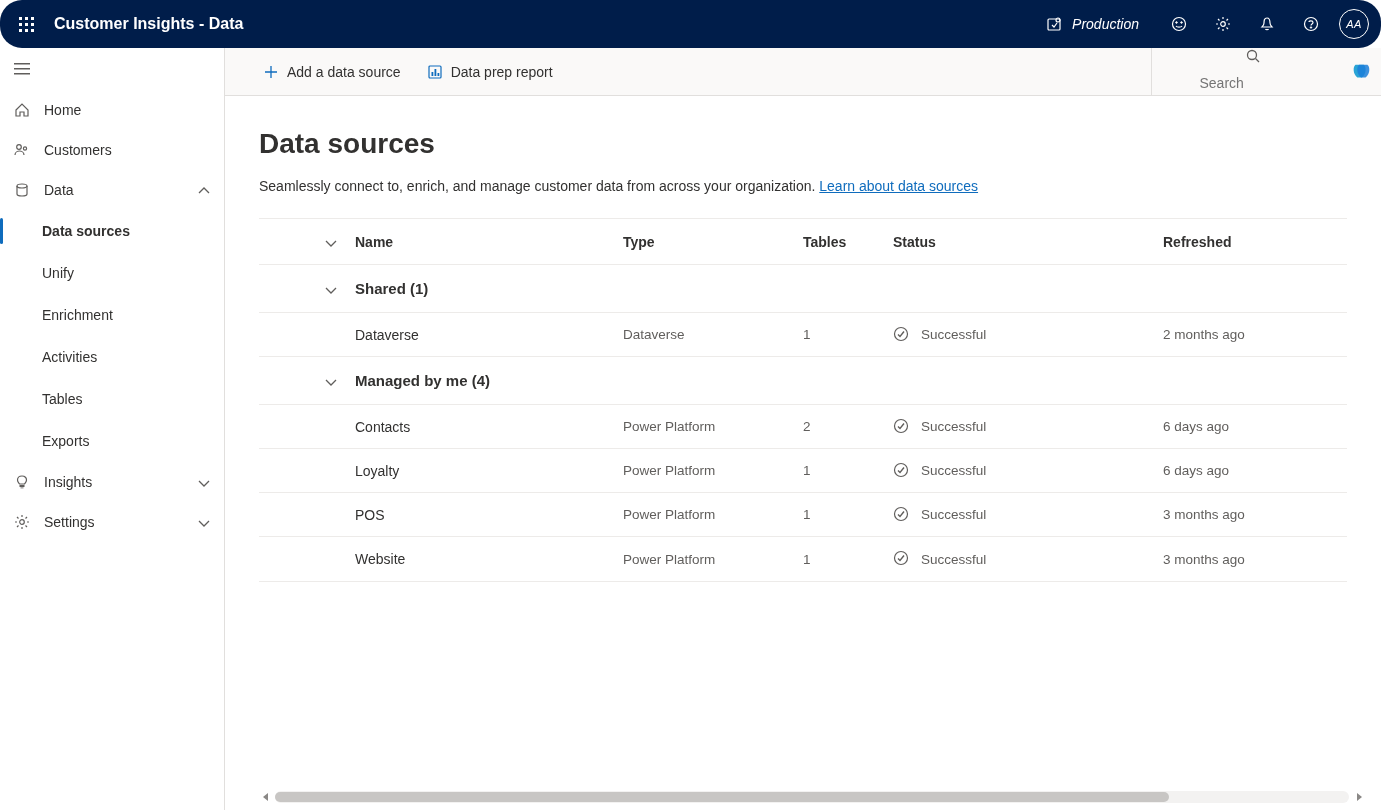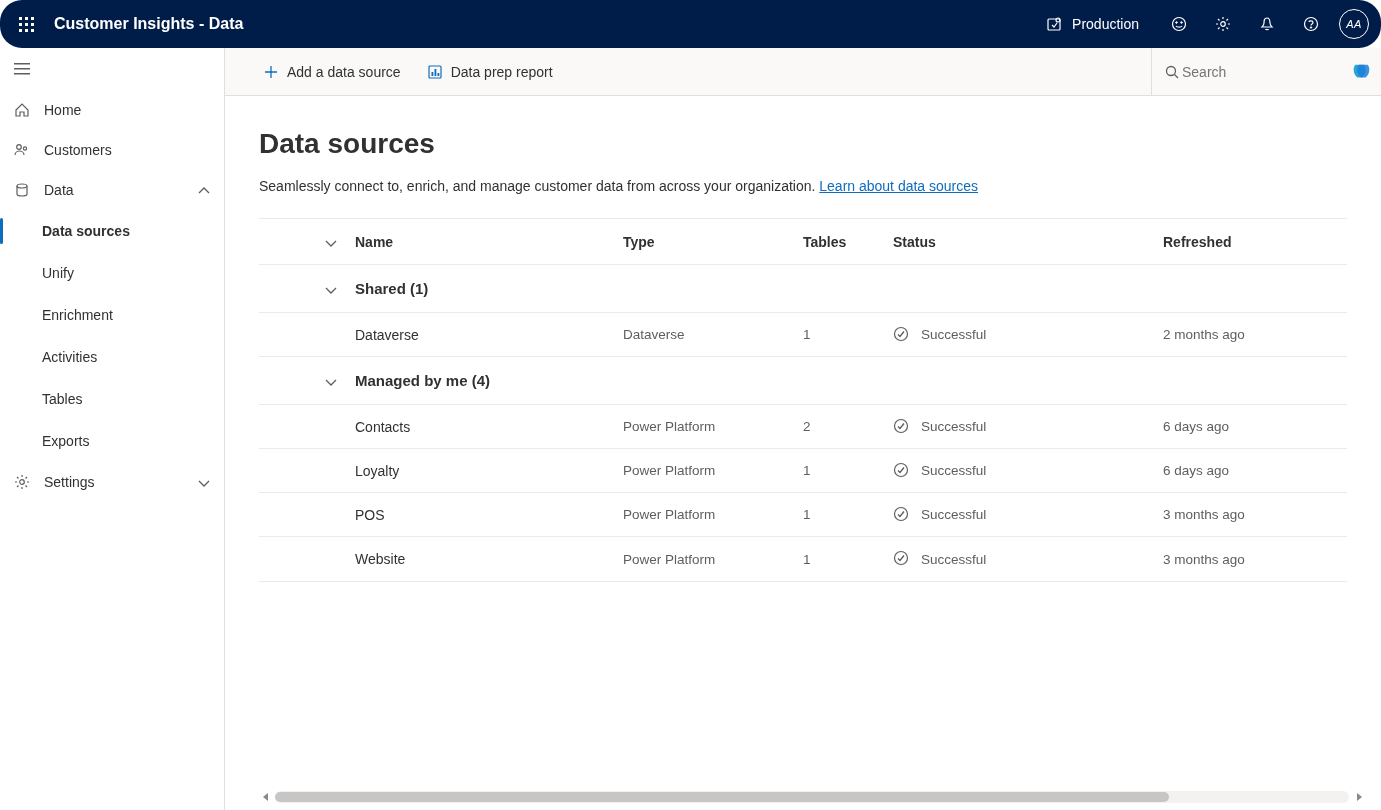--- a/index.html
+++ b/index.html
@@ -4,21 +4,21 @@
 <style>
   * { box-sizing: border-box; }
   html, body { margin:0; padding:0; height:100%; font-family: "Segoe UI", -apple-system, BlinkMacSystemFont, sans-serif; font-size:14px; color:#323130; background:#fff;}
   svg { display:block; }
 
   
   .topbar { height:48px; background:#001d4a; color:#fff; display:flex; align-items:center; padding:0 6px;border-radius:22px; }
   .topbar .waffle { width:40px; height:40px; display:flex; align-items:center; justify-content:center; cursor:pointer;}
   .topbar .app-title { font-size:16px; font-weight:600; padding-left:8px; flex:0 0 auto; }
   .topbar .flex-spacer { flex:1; }
-  .topbar .env { display:flex; align-items:center; gap:10px; padding:0 18px; cursor:pointer; }
+  .topbar .env { display:flex; align-items:center; gap:10px; padding:0 18px; cursor:pointer;font-style:italic; }
   .topbar .env span{ font-size:14px;}
   .topbar .icons { display:flex; align-items:center;font-style:italic; }
   .topbar .icons .tb-btn { width:44px; height:44px; display:flex; align-items:center; justify-content:center; cursor:pointer;}
   .avatar { width:30px; height:30px; border-radius:50%; border:1px solid #fff; display:flex; align-items:center; justify-content:center; font-size:11px; letter-spacing:0.5px; cursor:pointer; margin:0 6px;}
 
   
   .shell { position:absolute; top:48px; left:0; right:0; bottom:0; display:flex; }
   .sidebar { width:225px; border-right:1px solid #e1dfdd; background:#fff; display:flex; flex-direction:column; }
   .sidebar .hamburger { height:42px; display:flex; align-items:center; padding-left:14px; cursor:pointer; }
   .nav-item { height:40px; display:flex; align-items:center; padding:0 14px; cursor:pointer; position:relative; font-size:14px; color:#323130;}
@@ -28,21 +28,21 @@
   .nav-sub { height:42px; display:flex; align-items:center; padding-left:42px; cursor:pointer; font-size:14px; color:#323130;}
   .nav-sub.active { font-weight:600; background:#fff; position:relative;}
   .nav-sub.active::before { content:""; position:absolute; left:0; top:8px; bottom:8px; width:3px; background:#0f6cbd; border-radius:2px;}
 
   
   .main { flex:1; display:flex; flex-direction:column; min-width:0;}
   .cmdbar { height:48px; border-bottom:1px solid #e1dfdd; background:#faf9f8; display:flex; align-items:center; padding-left:30px;}
   .cmdbar .cmd { display:flex; align-items:center; gap:8px; padding:0 8px; height:100%; cursor:pointer; color:#323130;}
   .cmdbar .cmd .plus { color:#0f6cbd; }
   .cmdbar .sep { width:10px; }
-  .cmdbar .searchslot { margin-left:auto; width:190px; height:100%; border-left:1px solid #e1dfdd; display:flex; align-items:center; padding-left:12px; color:#605e5c; }
+  .cmdbar .searchslot { margin-left:auto; width:190px; height:100%; border-left:1px solid #e1dfdd; display:flex; align-items:center; padding-left:12px; color:#605e5c; gap:10px;flex-direction:column;}
   .cmdbar .searchslot input { border:none; background:transparent; outline:none; font-size:14px; color:#605e5c; width:110px;}
   .cmdbar .copilot { width:40px; display:flex; align-items:center; justify-content:center; cursor:pointer;}
 
   .content { flex:1; overflow:auto; padding:26px 34px 40px 34px; position:relative;}
   .content h1 { font-size:28px; font-weight:600; margin:6px 0 18px 0;}
   .desc { font-size:14px; }
   .desc a { color:#0f6cbd; text-decoration:underline; cursor:pointer;}
 
   .table { margin-top:24px; border:1px solid #edebe9; border-left:none; border-right:none; background:#fff;}
   .row { display:flex; align-items:center; border-bottom:1px solid #edebe9; min-height:42px;}
@@ -260,20 +260,33 @@
     <div class="nav-sub">
         <span>Tables</span>
       </div>
     <div class="nav-sub">
         <span>Exports</span>
       </div>
 
     <div class="nav-item">
       <span class="icon">
           <svg width="16" height="16">
+            <use href="#i-bulb"></use>
+          </svg>
+        </span>
+      <span class="label">Insights</span>
+      <span class="chev">
+          <svg width="14" height="14">
+            <use href="#i-chev-down"></use>
+          </svg>
+        </span>
+    </div>
+    <div class="nav-item">
+      <span class="icon">
+          <svg width="16" height="16">
             <use href="#i-gear"></use>
           </svg>
         </span>
       <span class="label">Settings</span>
       <span class="chev">
           <svg width="14" height="14">
             <use href="#i-chev-down"></use>
           </svg>
         </span>
     </div>

